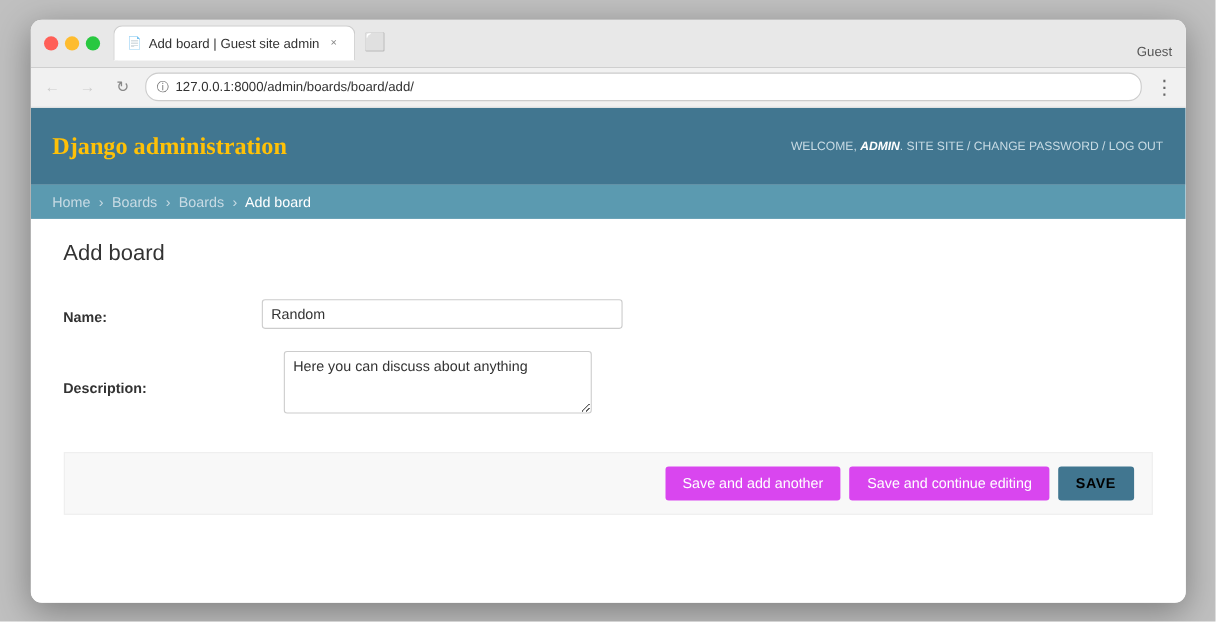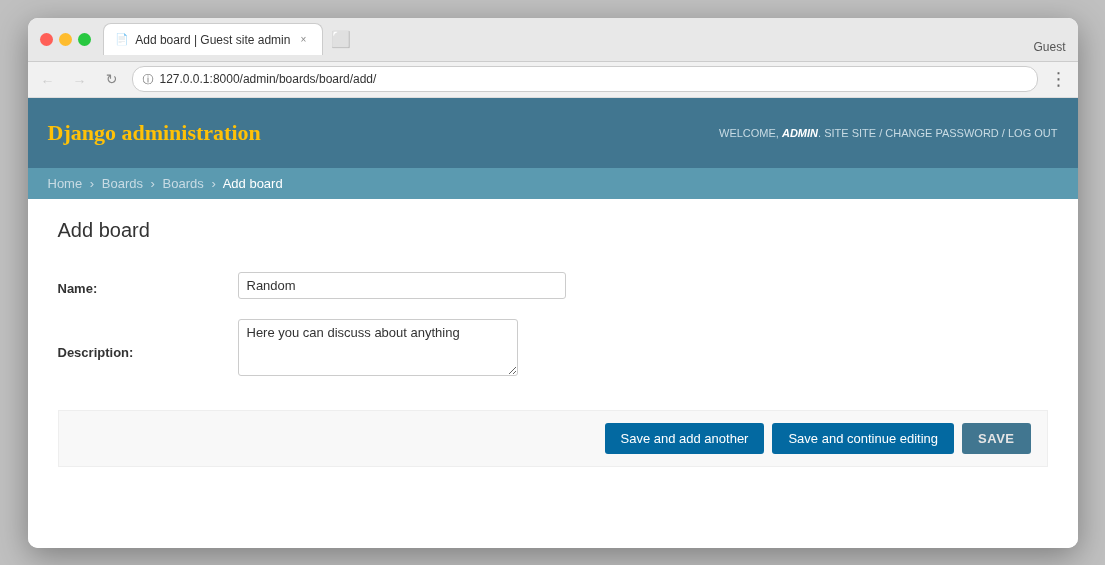--- a/index.html
+++ b/index.html
@@ -252,21 +252,21 @@
       border: 1px solid #ccc;
       border-radius: 3px;
       padding: 5px 8px;
       font-size: 13px;
       color: #333;
       outline: none;
       font-family: inherit;
     }
 
     .name-input { width: 328px; }
-    .desc-input { width: 280px; resize: vertical; }
+    .desc-input { width: 280px; resize: vertical; margin-left: 20px; }
 
     .submit-row {
       background: #f8f8f8;
       border: 1px solid #eee;
       padding: 12px 16px;
       display: flex;
       justify-content: flex-end;
       gap: 8px;
       margin-top: 20px;
     }
@@ -274,27 +274,27 @@
     .btn {
       padding: 8px 16px;
       border: none;
       border-radius: 3px;
       font-size: 13px;
       cursor: pointer;
       font-family: inherit;
     }
 
     .btn-secondary {
-      background: #0369a1;
+      background: #d946ef;
       color: #fff;
     }
 
     .btn-primary {
       background: #417690;
-      color: #e5e5e5;
+      color: #000000;
       font-weight: bold;
       text-transform: uppercase;
       letter-spacing: 0.5px;
     }
   </style>
 </head>
 <body>
 
 <div class="browser-window">
 

